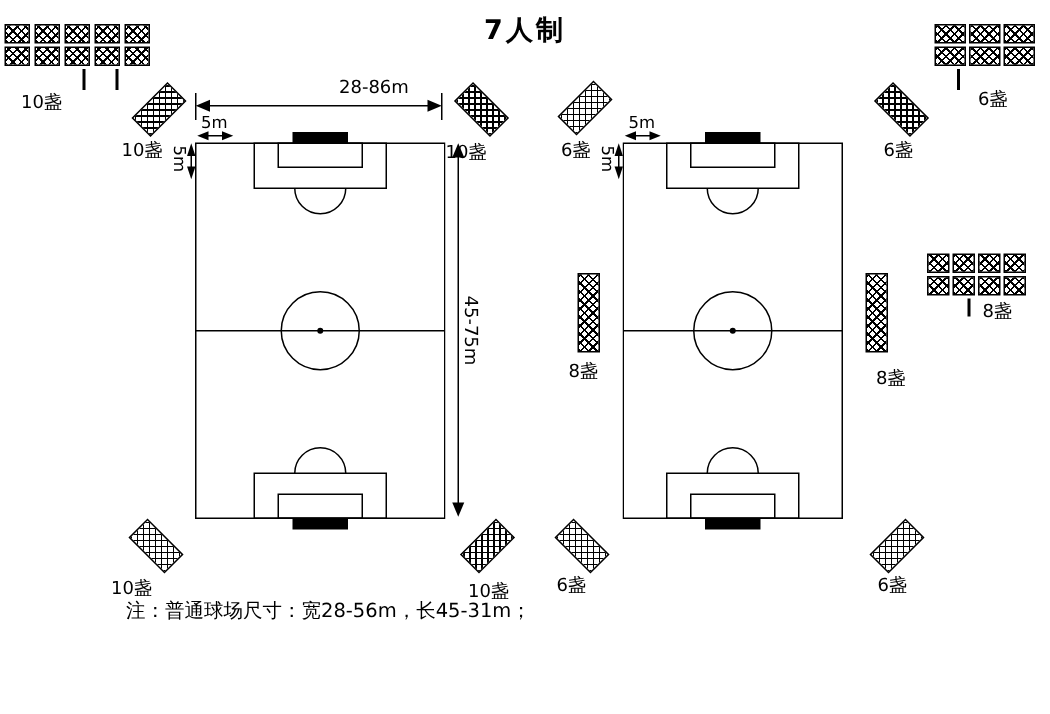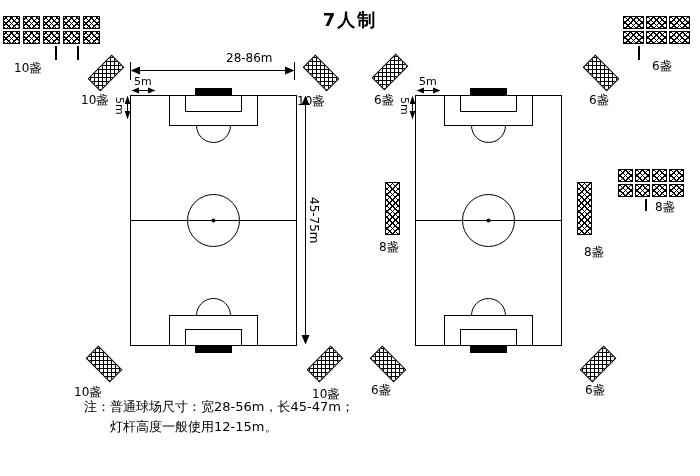--- a/index.html
+++ b/index.html
@@ -144,16 +144,15 @@
   <div class="label" style="left:312px;top:388px">10盏</div>
   <div class="label" style="left:374px;top:94px">6盏</div>
   <div class="label" style="left:589px;top:94px">6盏</div>
   <div class="label" style="left:379px;top:241px">8盏</div>
   <div class="label" style="left:584px;top:246px">8盏</div>
   <div class="label" style="left:371px;top:384px">6盏</div>
   <div class="label" style="left:585px;top:384px">6盏</div>
   <div class="label" style="left:652px;top:60px">6盏</div>
   <div class="label" style="left:655px;top:201px">8盏</div>
 
-  <div class="note-line" style="left:84px;top:398px">注：普通球场尺寸：宽28-56m，长45-47m；</div>
-  <div class="note-line" style="left:110px;top:418px">灯杆高度一般使用12-15m。</div>
+  <div class="note-line" style="left:84px;top:398px">注：普通球场尺寸：宽28-56m，长45-31m；</div>
 
 </div>
 
 </body></html>

